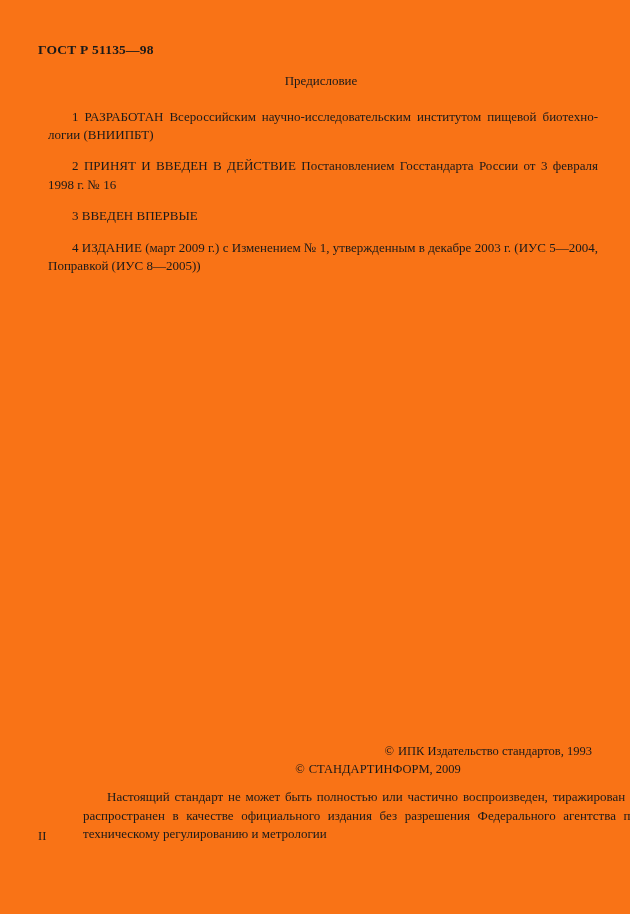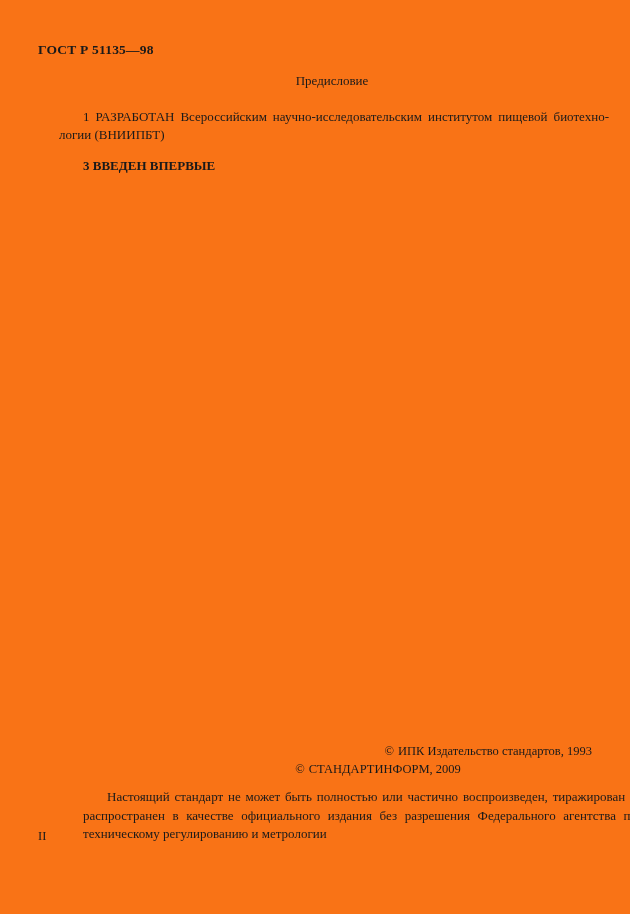--- a/index.html
+++ b/index.html
@@ -26,21 +26,21 @@
     left: 38px;
     top: 42px;
     font-size: 13.5px;
     font-weight: bold;
     letter-spacing: 0.2px;
     white-space: nowrap;
   }
   
   .content {
     position: absolute;
-    left: 55px;
+    left: 44px;
     top: 72px;
     width: 554px;
   }
   .section-title {
     text-align: center;
     font-size: 13px;
     margin: 0 0 18px 0;
     line-height: 1.35;
   }
   .para {
@@ -48,21 +48,20 @@
     line-height: 1.42;
     text-align: justify;
     text-justify: inter-word;
     text-indent: 24px;
     margin: 0 0 13px 4px;
     hyphens: manual;
   }
   .para:last-child { margin-bottom: 0; }
   .para-short {
     text-align: left;
-    font-weight: bold;
   }
   
   .copyright {
     position: absolute;
     right: 38px;
     top: 742px;
     width: 420px;
     text-align: right;
     font-size: 12.5px;
     line-height: 1.45;
@@ -106,23 +105,25 @@
 
   <div class="doc-header">ГОСТ Р 51135—98</div>
 
   <div class="content">
 
     <div class="section-title">Предисловие</div>
 
     <p class="para">1  РАЗРАБОТАН Всероссийским научно-исследовательским институтом пищевой биотехно­логии (ВНИИПБТ)</p>
 
 
+    <p class="para">2  ПРИНЯТ И ВВЕДЕН В ДЕЙСТВИЕ Постановлением Госстандарта России от 3 февраля 1998 г. № 16</p>
 
     <p class="para para-short">3  ВВЕДЕН ВПЕРВЫЕ</p>
 
+    <p class="para">4  ИЗДАНИЕ (март 2009 г.) с Изменением № 1, утвержденным в декабре 2003 г. (ИУС 5—2004, Поправкой (ИУС 8—2005))</p>
 
   </div>
 
   <div class="copyright">
     <div class="cline cline-1">
       <span class="sym">©</span><span>ИПК Издательство стандартов, 1993</span>
     </div>
     <div class="cline cline-2">
       <span class="sym">©</span><span>СТАНДАРТИНФОРМ, 2009</span>
     </div>

